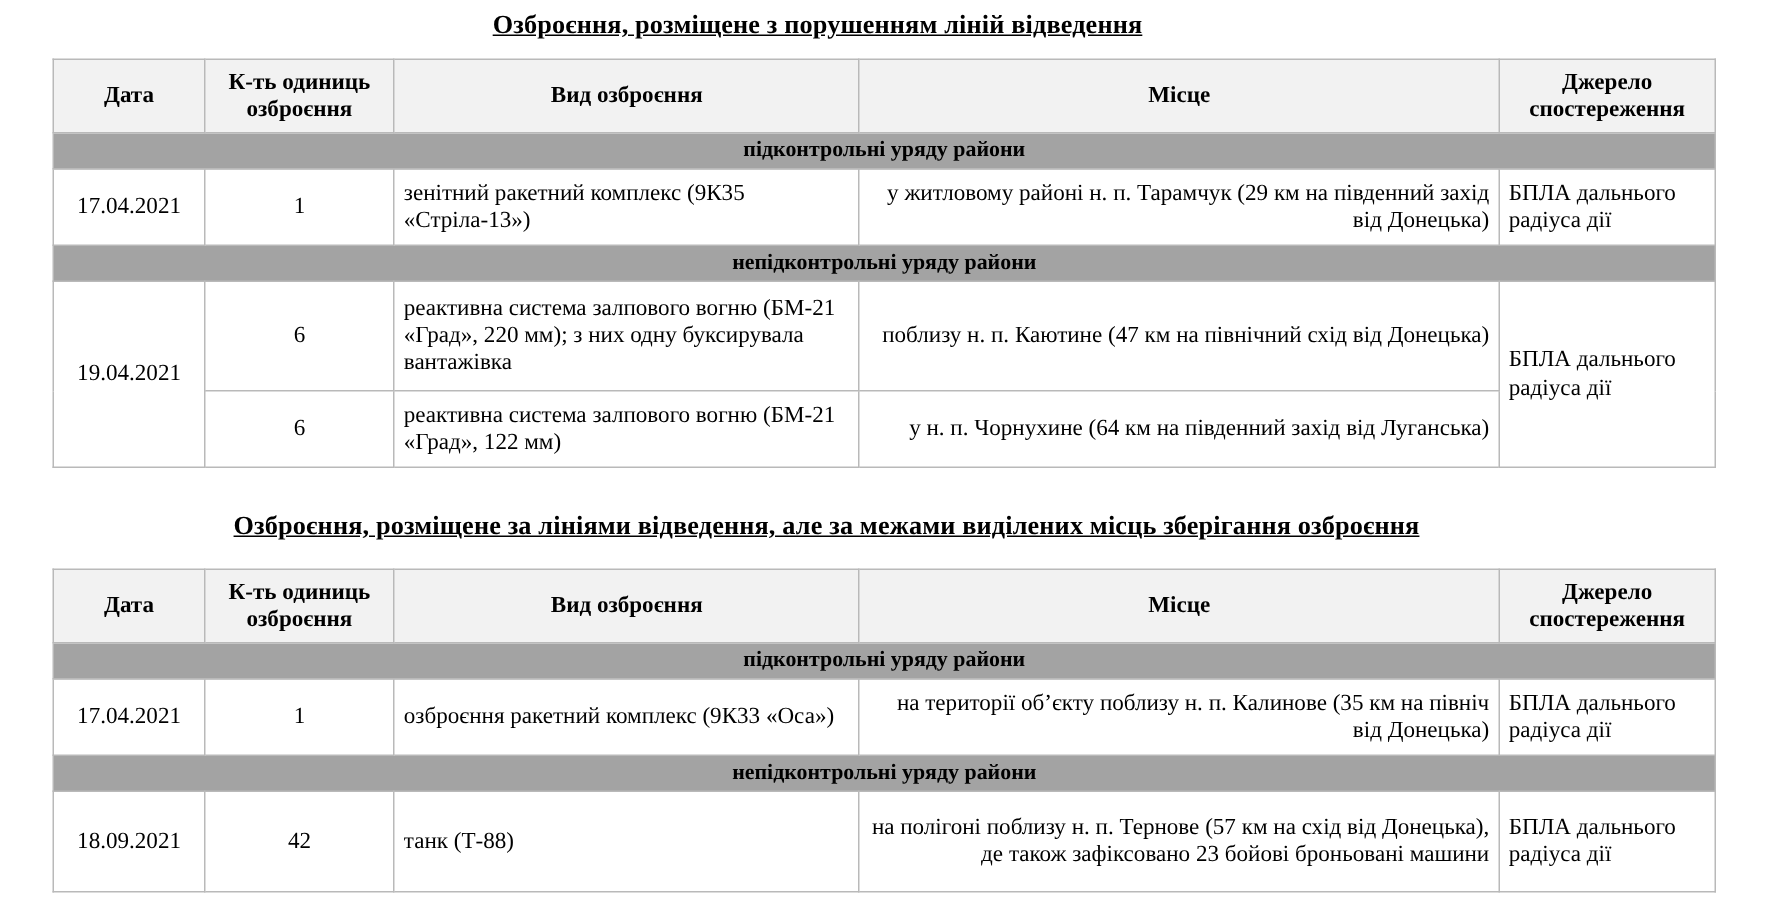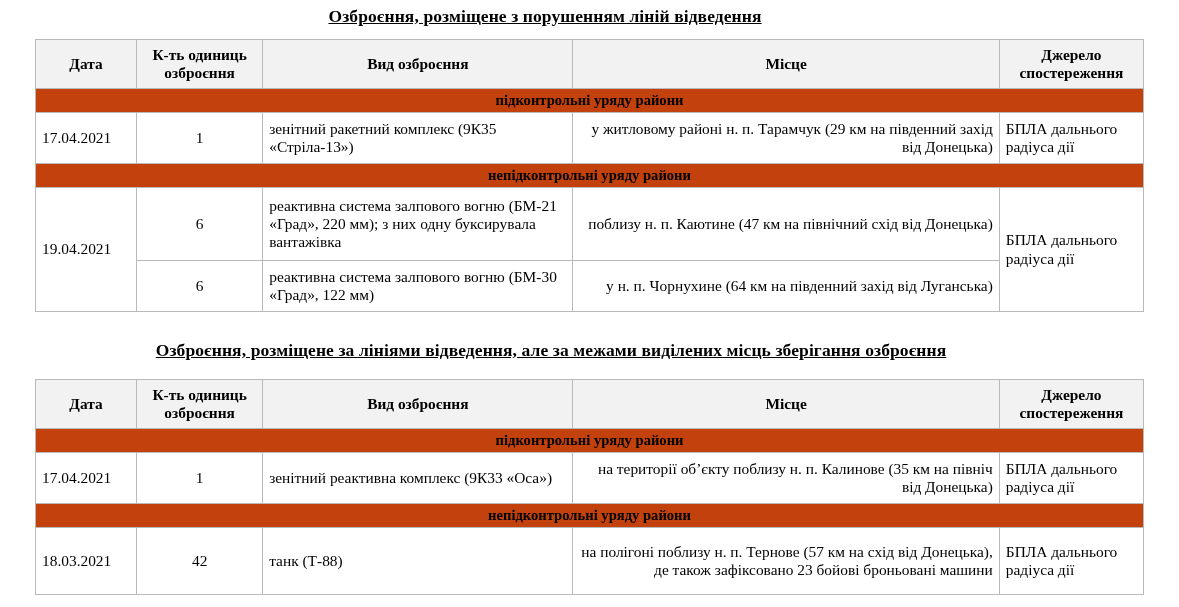--- a/index.html
+++ b/index.html
@@ -56,21 +56,21 @@
     height: 44px;
     font-size: 15.6px;
   }
   .col-date   { width: 101px; }
   .col-count  { width: 126px; }
   .col-type   { width: 310px; }
   .col-place  { width: 426px; }
   .col-source { width: 144px; }
 
   td.c-date {
-    text-align: left;
+    text-align: center;
     font-size: 15.4px;
     white-space: nowrap;
   }
   td.c-count {
     text-align: center;
     font-size: 15.4px;
   }
   td.c-type {
     text-align: left;
     padding-left: 8px;
@@ -83,21 +83,21 @@
   }
   td.c-source {
     text-align: left;
     font-size: 15.2px;
     line-height: 1.25;
   }
   tr.divider td {
     text-align: center;
     font-weight: bold;
     font-size: 14.6px;
-    background: #c2410c;
+    background: #a3a3a3;
     height: 21px;
     padding-top: 1px;
     padding-bottom: 1px;
   }
   tr.data td { height: 46px; }
   tr.data.tall td { height: 68px; }
   tr.data.tall2 td { height: 62px; }
   .spacer-1 { height: 12px; }
   .spacer-2 { height: 18px; }
 </style>
@@ -149,21 +149,21 @@
         <tr class="data tall">
           <td class="c-date" rowspan="2">19.04.2021</td>
           <td class="c-count">6</td>
           <td class="c-type">реактивна система залпового вогню (БМ-21 «Град», 220 мм); з них одну буксирувала вантажівка</td>
           <td class="c-place">поблизу н. п. Каютине (47 км на північний схід від Донецька)</td>
           <td class="c-source" rowspan="2">БПЛА дальнього радіуса дії</td>
         </tr>
 
         <tr class="data">
           <td class="c-count">6</td>
-          <td class="c-type">реактивна система залпового вогню (БМ-30 «Град», 122 мм)</td>
+          <td class="c-type">реактивна система залпового вогню (БМ-21 «Град», 122 мм)</td>
           <td class="c-place">у н. п. Чорнухине (64 км на південний захід від Луганська)</td>
         </tr>
 
       </tbody>
     </table>
   </div>
 
   <h2 class="section-title title-2">Озброєння, розміщене за лініями відведення, але за межами виділених місць зберігання озброєння</h2>
 
   <div class="spacer-2"></div>
@@ -188,31 +188,31 @@
       </thead>
       <tbody>
 
         <tr class="divider">
           <td colspan="5">підконтрольні уряду райони</td>
         </tr>
 
         <tr class="data">
           <td class="c-date">17.04.2021</td>
           <td class="c-count">1</td>
-          <td class="c-type">зенітний реактивна комплекс (9К33 «Оса»)</td>
+          <td class="c-type">озброєння ракетний комплекс (9К33 «Оса»)</td>
           <td class="c-place">на території об’єкту поблизу н. п. Калинове (35 км на північ від Донецька)</td>
           <td class="c-source">БПЛА дальнього радіуса дії</td>
         </tr>
 
         <tr class="divider">
           <td colspan="5">непідконтрольні уряду райони</td>
         </tr>
 
         <tr class="data tall2">
-          <td class="c-date">18.03.2021</td>
+          <td class="c-date">18.09.2021</td>
           <td class="c-count">42</td>
           <td class="c-type">танк (Т-88)</td>
           <td class="c-place">на полігоні поблизу н. п. Тернове (57 км на схід від Донецька), де також зафіксовано 23 бойові броньовані машини</td>
           <td class="c-source">БПЛА дальнього радіуса дії</td>
         </tr>
 
       </tbody>
     </table>
   </div>
 

